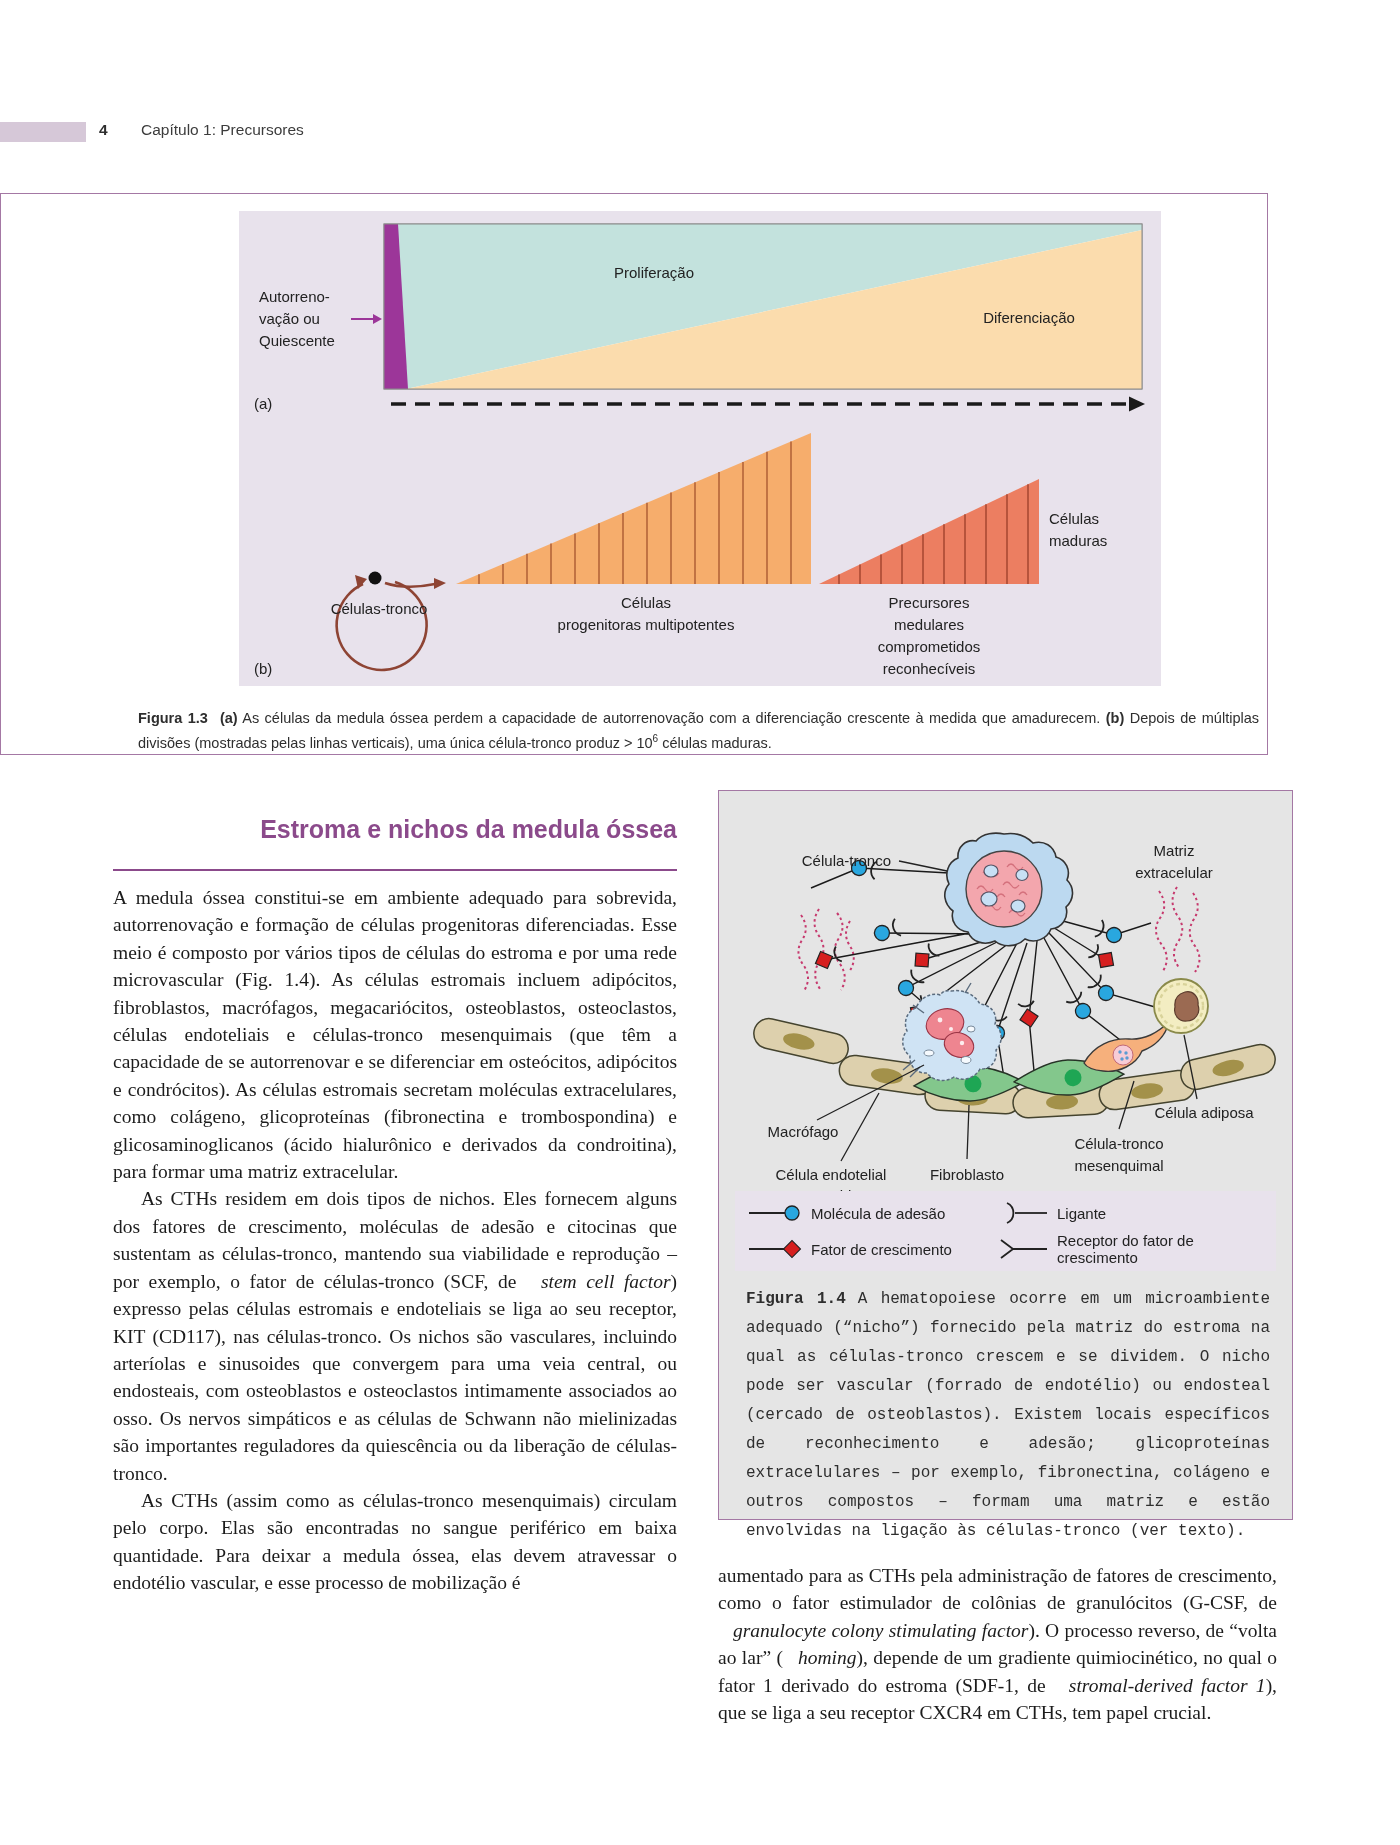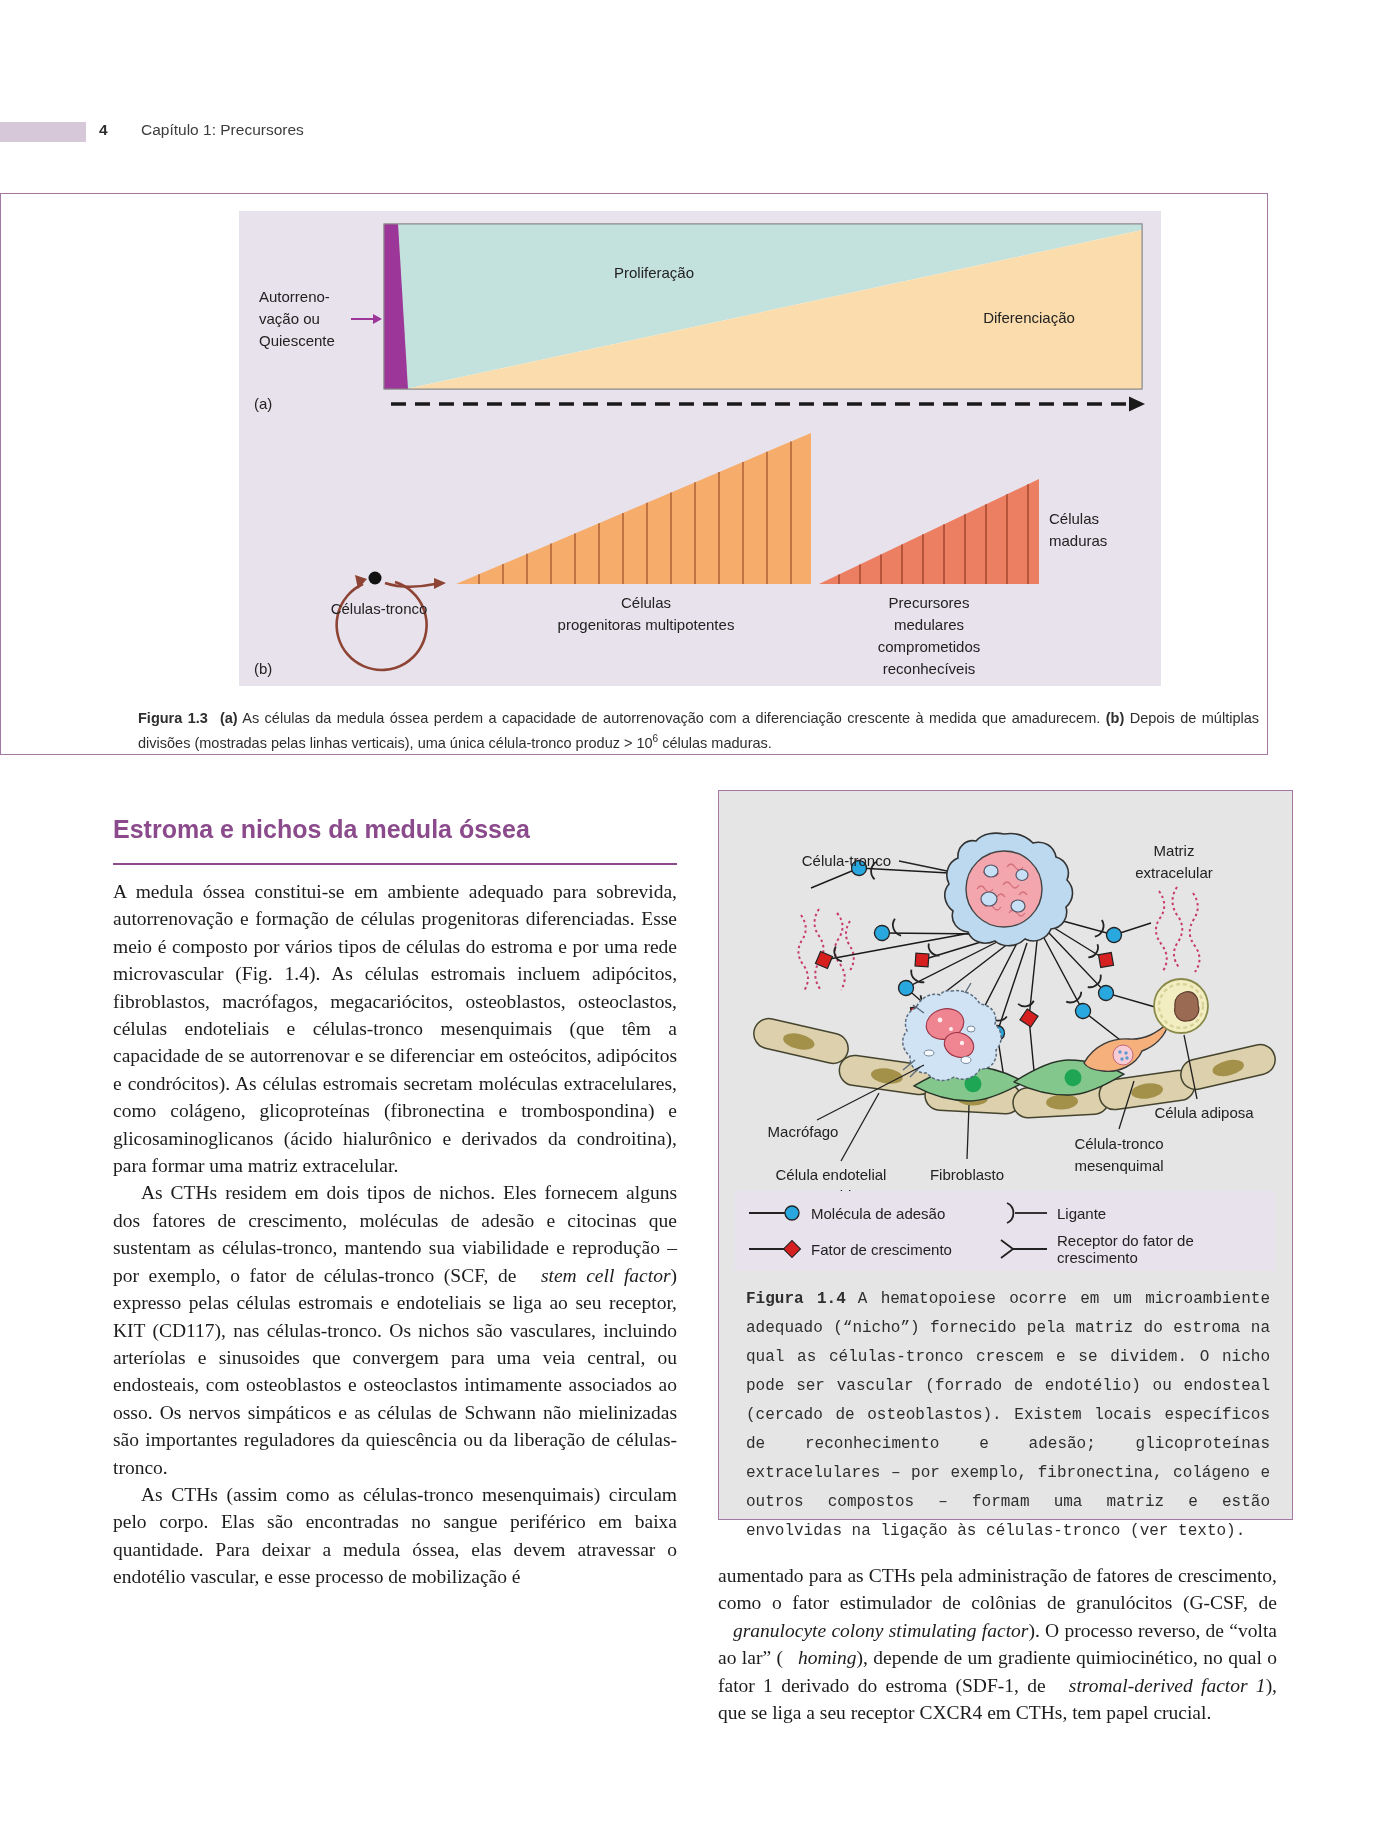--- a/index.html
+++ b/index.html
@@ -20,21 +20,21 @@
   .cap-label { font-weight:bold; margin-right:12px; }
   .cap-marker { font-weight:bold; }
   .svg-label { font-size:15px; fill:#222; font-family:"Liberation Sans",sans-serif; }
   .svg-label-b { font-size:15px; fill:#222; font-family:"Liberation Sans",sans-serif; }
 
   
   .body-serif { font-family:"Liberation Serif",serif; font-size:19.5px; line-height:27.4px; text-align:justify; color:#1c1c1c; }
   #left-col { left:113px; top:798px; width:564px; }
   #left-col p { margin:0; }
   #left-col .indent { text-indent:28px; }
-  #section-heading { font-family:"Liberation Sans",sans-serif; font-size:25px; font-weight:bold; color:#8b4a8b; margin:17px 0 0 0; padding-bottom:20px; border-bottom:2.5px solid #8b4a8b; line-height:28px; text-align:left; }
+  #section-heading { font-family:"Liberation Sans",sans-serif; font-size:25px; font-weight:bold; color:#8b4a8b; margin:17px 0 0 0; padding-bottom:26px; border-bottom:2.5px solid #8b4a8b; line-height:28px; text-align:right; }
   #para-2 { margin-top:13px !important; }
 
   #right-col-bottom { left:718px; top:1562px; width:559px; }
   #right-col-bottom p { margin:0; }
 
   
   #fig14-box { left:718px; top:790px; width:575px; height:730px; border:1.5px solid #a478a4; background:#e5e5e5; }
   #fig14-svg { position:absolute; left:0; top:2px; }
   #fig14-legend { position:absolute; left:16px; top:400px; width:541px; height:80px; background:#e8e2ec; display:grid; grid-template-columns:64px 186px 60px 1fr; grid-template-rows:1fr 1fr; align-items:center; padding:4px 12px 4px 12px; font-size:15px; color:#222; }
   #fig14-caption { position:absolute; left:27px; top:494px; width:524px; font-size:16px; line-height:29px; color:#2e2e2e; text-align:justify;font-family:Liberation Mono, monospace; }

